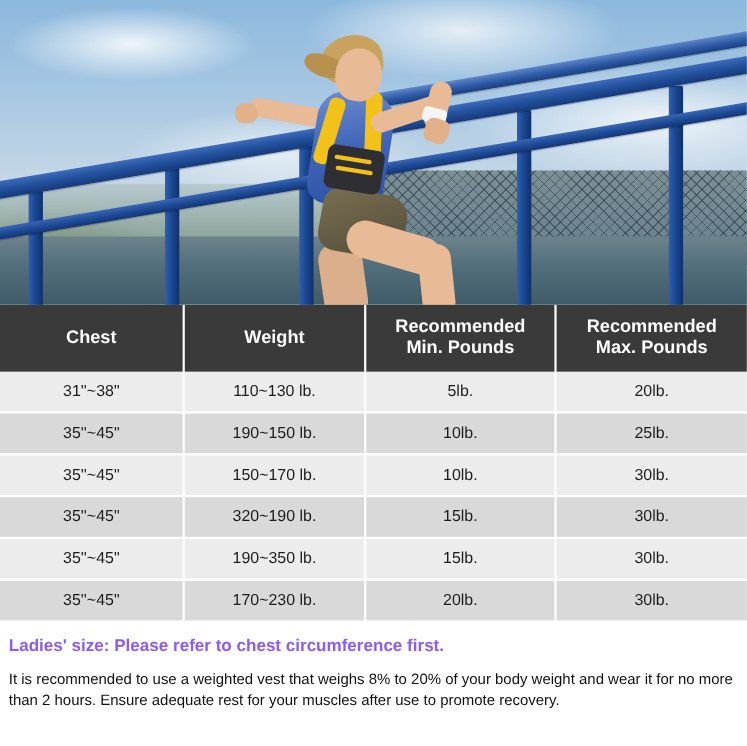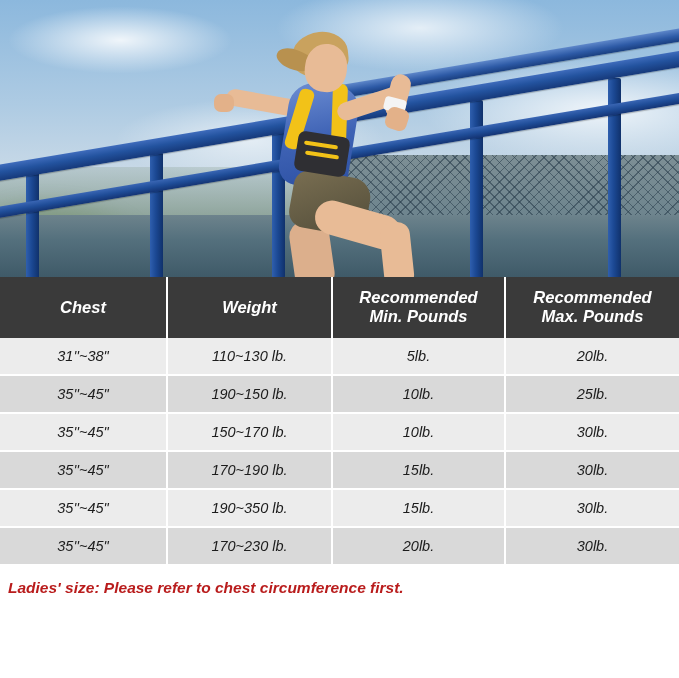--- a/index.html
+++ b/index.html
@@ -11,21 +11,20 @@
     width: 679px;
     height: 678px;
     font-family: "Liberation Sans", sans-serif;
     overflow: hidden;
   }
   .page {
     position: relative;
     width: 679px;
     height: 678px;
     background: #ffffff;
-    font-style: italic;
   }
 
   
   .hero {
     position: relative;
     width: 679px;
     height: 277px;
     overflow: hidden;
     background: linear-gradient(to bottom, #8cb8dd 0%, #aecbe3 38%, #c8d9e7 62%, #dfe6ea 100%);
   }
@@ -233,21 +232,21 @@
   .size-table col.c1 { width: 167px; }
   .size-table col.c2 { width: 165px; }
   .size-table col.c3 { width: 173px; }
   .size-table col.c4 { width: 174px; }
 
   
   .notes {
     padding: 11px 8px 0 8px;
   }
   .note-highlight {
-    color: #b91c1c;
+    color: #8b5cf6;
     font-size: 15.5px;
     font-weight: bold;
     line-height: 1.42;
     margin: 0;
   }
   .note-body {
     color: #111111;
     font-size: 13.6px;
     line-height: 1.42;
     margin: 9px 0 0 0;
@@ -333,36 +332,37 @@
         <td>25lb.</td>
       </tr>
       <tr>
         <td>35''~45"</td>
         <td>150~170 lb.</td>
         <td>10lb.</td>
         <td>30lb.</td>
       </tr>
       <tr class="alt">
         <td>35''~45"</td>
-        <td>170~190 lb.</td>
+        <td>320~190 lb.</td>
         <td>15lb.</td>
         <td>30lb.</td>
       </tr>
       <tr>
         <td>35''~45"</td>
         <td>190~350 lb.</td>
         <td>15lb.</td>
         <td>30lb.</td>
       </tr>
       <tr class="alt">
         <td>35''~45"</td>
         <td>170~230 lb.</td>
         <td>20lb.</td>
         <td>30lb.</td>
       </tr>
     </tbody>
   </table>
 
   <div class="notes">
     <p class="note-highlight">Ladies' size: Please refer to chest circumference first.</p>
+    <p class="note-body">It is recommended to use a weighted vest that weighs 8% to 20% of your body weight and wear it for no more than 2 hours. Ensure adequate rest for your muscles after use to promote recovery.</p>
   </div>
 
 </div>
 
 </body></html>

